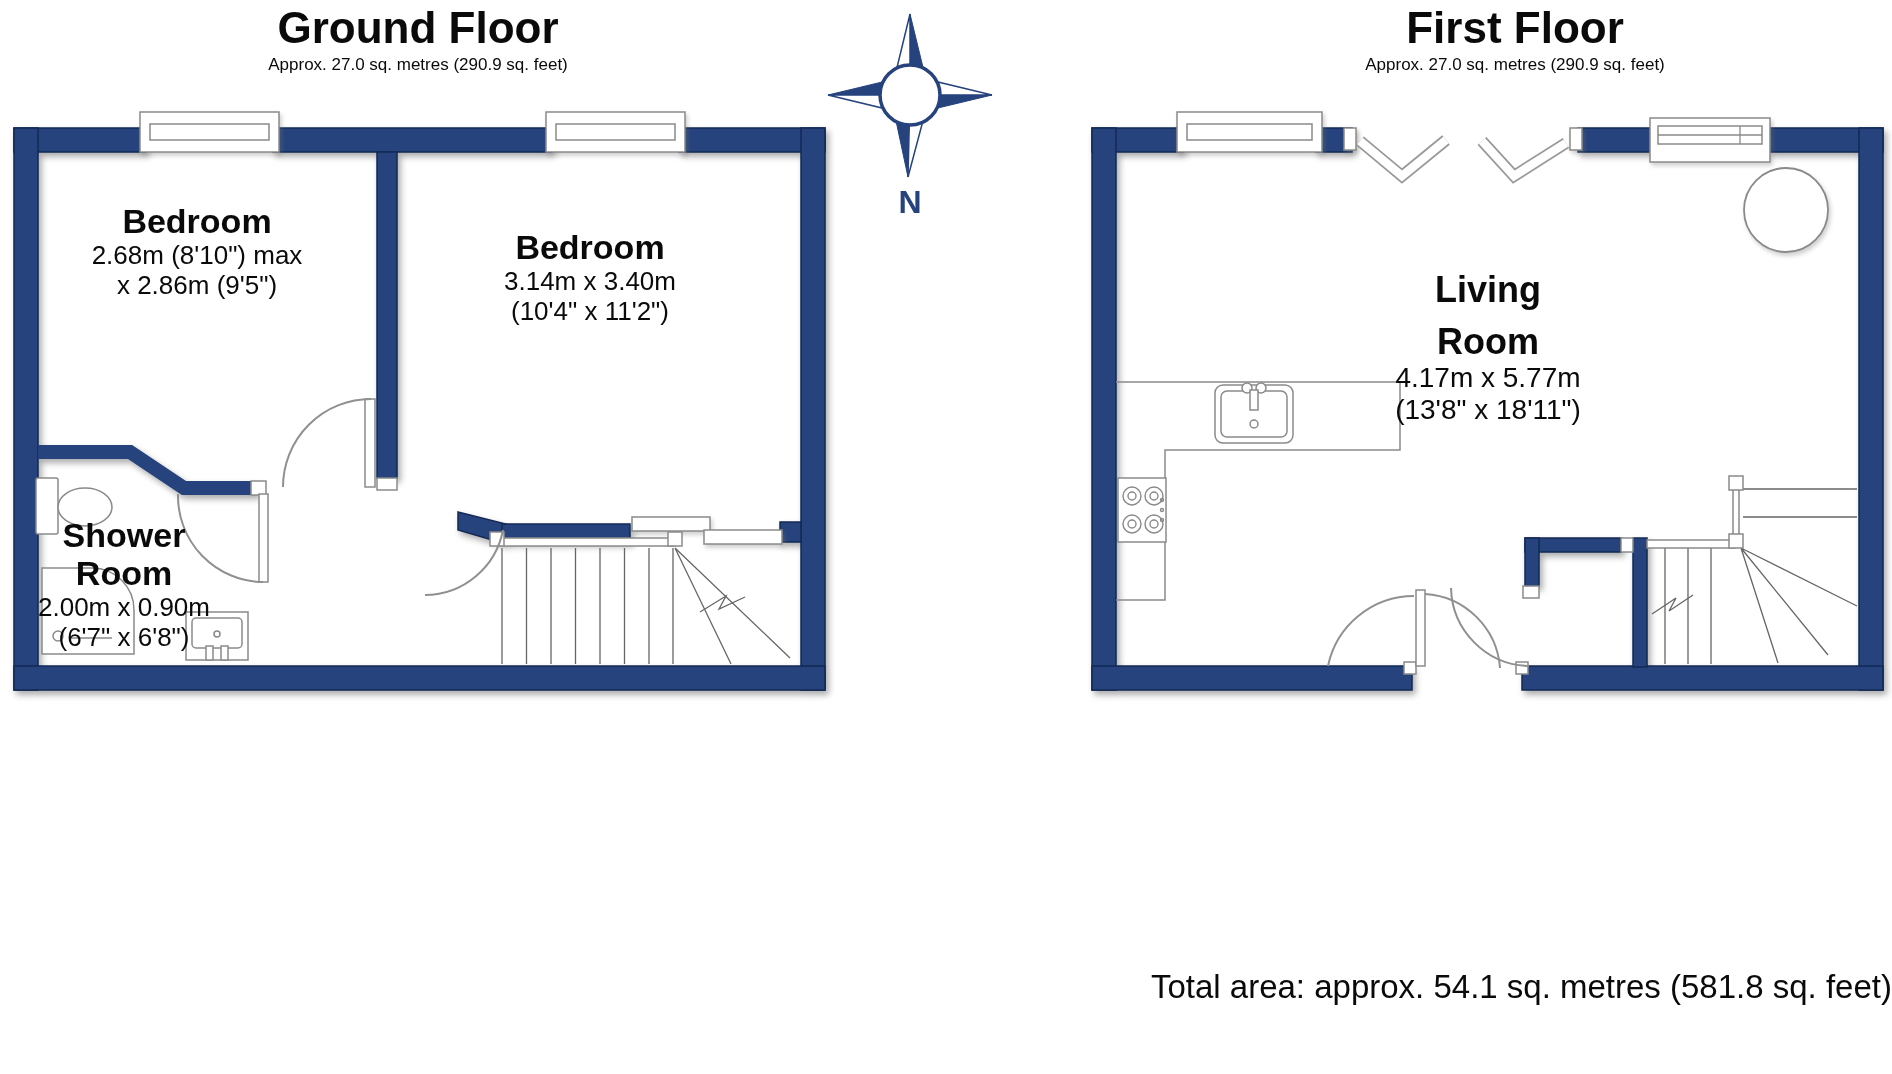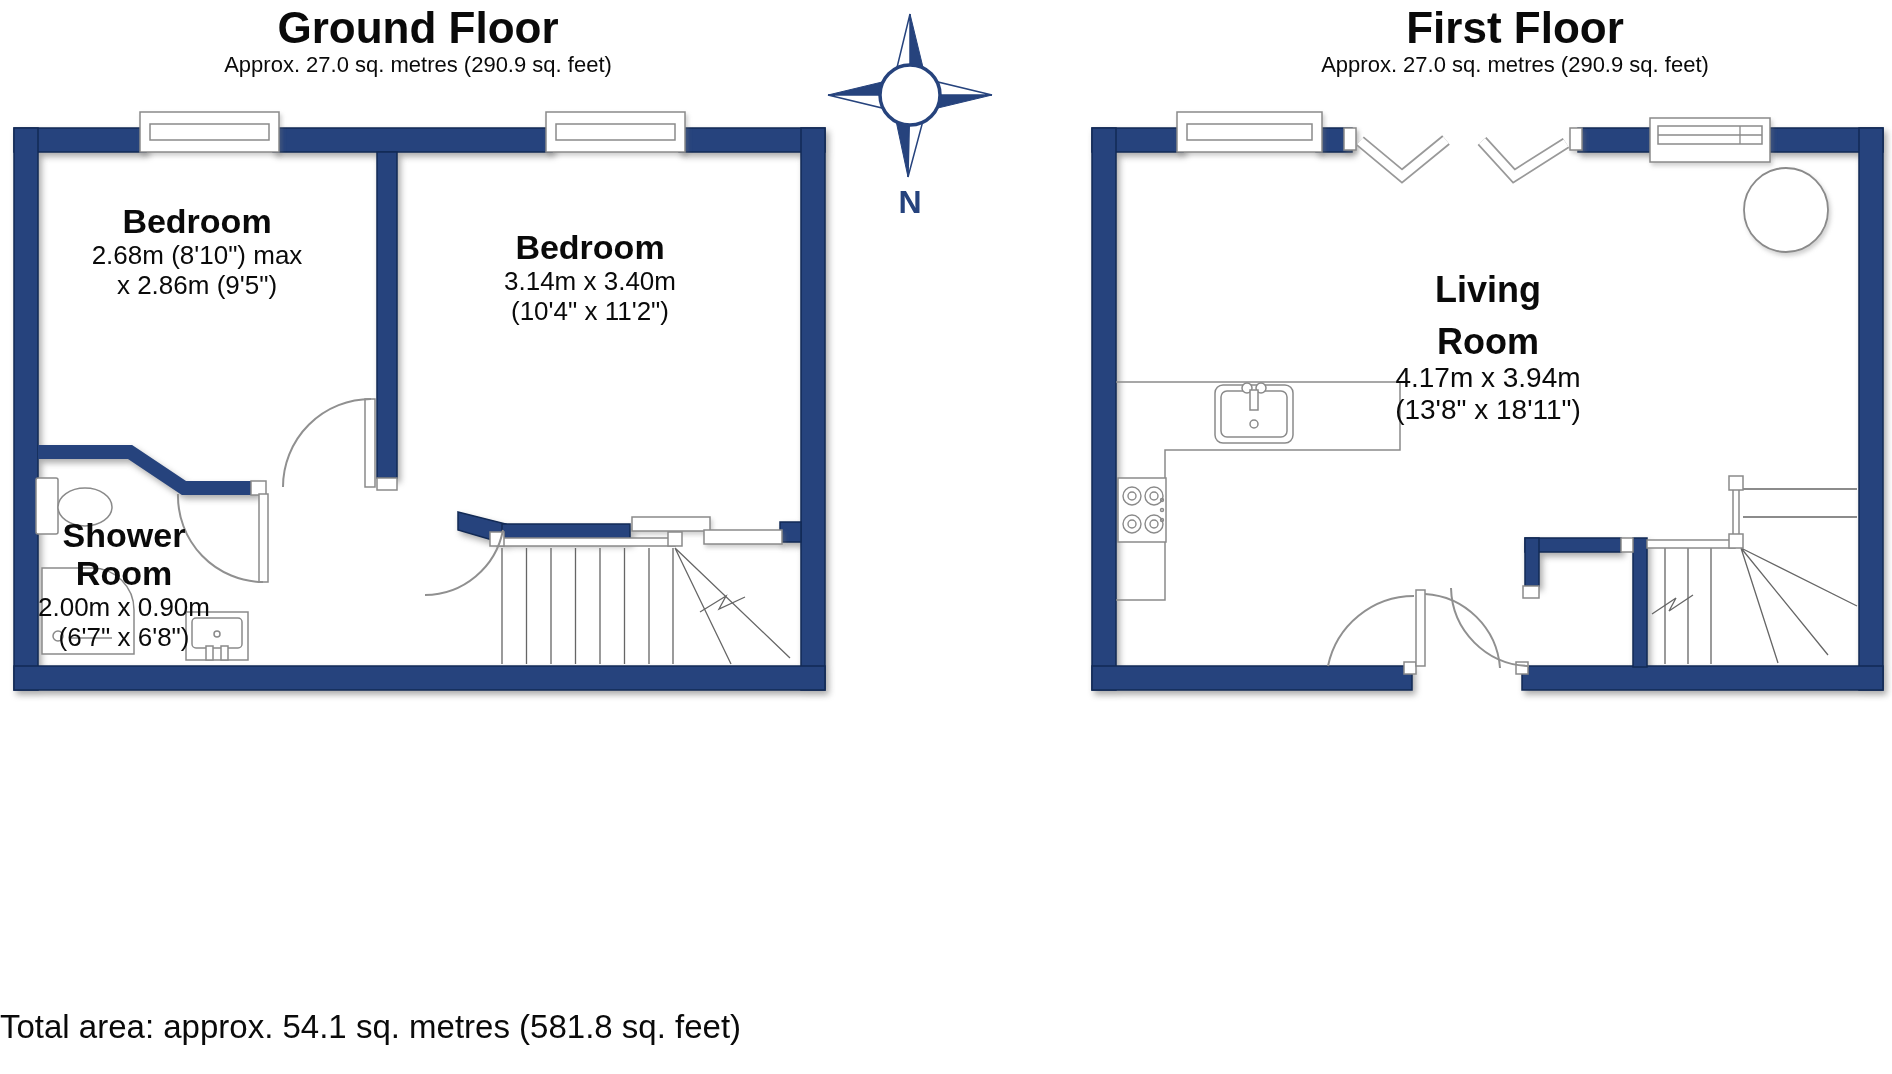--- a/index.html
+++ b/index.html
@@ -1,28 +1,28 @@
 <!DOCTYPE html>
 <html><head>
 <meta charset="utf-8">
 <style>
   html,body{margin:0;padding:0;background:#fff;}
   .canvas{position:relative;width:1892px;height:1074px;background:#fff;overflow:hidden;
           font-family:"Liberation Sans", sans-serif;color:#0a0a0a;}
   .plan-svg{position:absolute;left:0;top:0;}
   .floor-head{position:absolute;top:6px;text-align:center;}
   .floor-title{font-size:44px;font-weight:bold;line-height:44px;}
-  .floor-sub{font-size:22px;line-height:30px;}
+  .floor-sub{font-size:17px;line-height:30px;}
   .room-label{position:absolute;text-align:center;z-index:3;}
   .room-name{font-size:34px;font-weight:bold;line-height:38px;}
   .room-dim{font-size:26px;line-height:30px;}
   .living .room-name{font-size:36px;line-height:40px;margin-top:12px;}
   .living .room-dim{font-size:28px;line-height:32px;}
-  .footer-area{position:absolute;left:0;top:968px;width:100%;text-align:left;
-               font-size:33px;line-height:38px;margin-top:40px;}
+  .footer-area{position:absolute;left:0;top:968px;width:100%;text-align:right;
+               font-size:33px;line-height:38px;}
   .walls{filter:drop-shadow(3px 4px 3px rgba(70,70,70,0.45));}
   .soft{filter:drop-shadow(2px 3px 2px rgba(120,120,120,0.35));}
 </style>
 </head>
 <body>
 
 <div class="canvas">
 
   <svg class="plan-svg" width="1892" height="1074" viewBox="0 0 1892 1074">
 
@@ -226,18 +226,18 @@
   <div class="room-label" style="left:24px;top:516px;width:200px;">
     <div class="room-name">Shower</div>
     <div class="room-name">Room</div>
     <div class="room-dim">2.00m x 0.90m</div>
     <div class="room-dim">(6'7" x 6'8")</div>
   </div>
 
   <div class="room-label living" style="left:1338px;top:258px;width:300px;">
     <div class="room-name">Living</div>
     <div class="room-name">Room</div>
-    <div class="room-dim">4.17m x 3.94m</div>
+    <div class="room-dim">4.17m x 5.77m</div>
     <div class="room-dim">(13'8" x 18'11")</div>
   </div>
 
   <div class="footer-area">Total area: approx. 54.1 sq. metres (581.8 sq. feet)</div>
 </div>
 
 </body></html>

